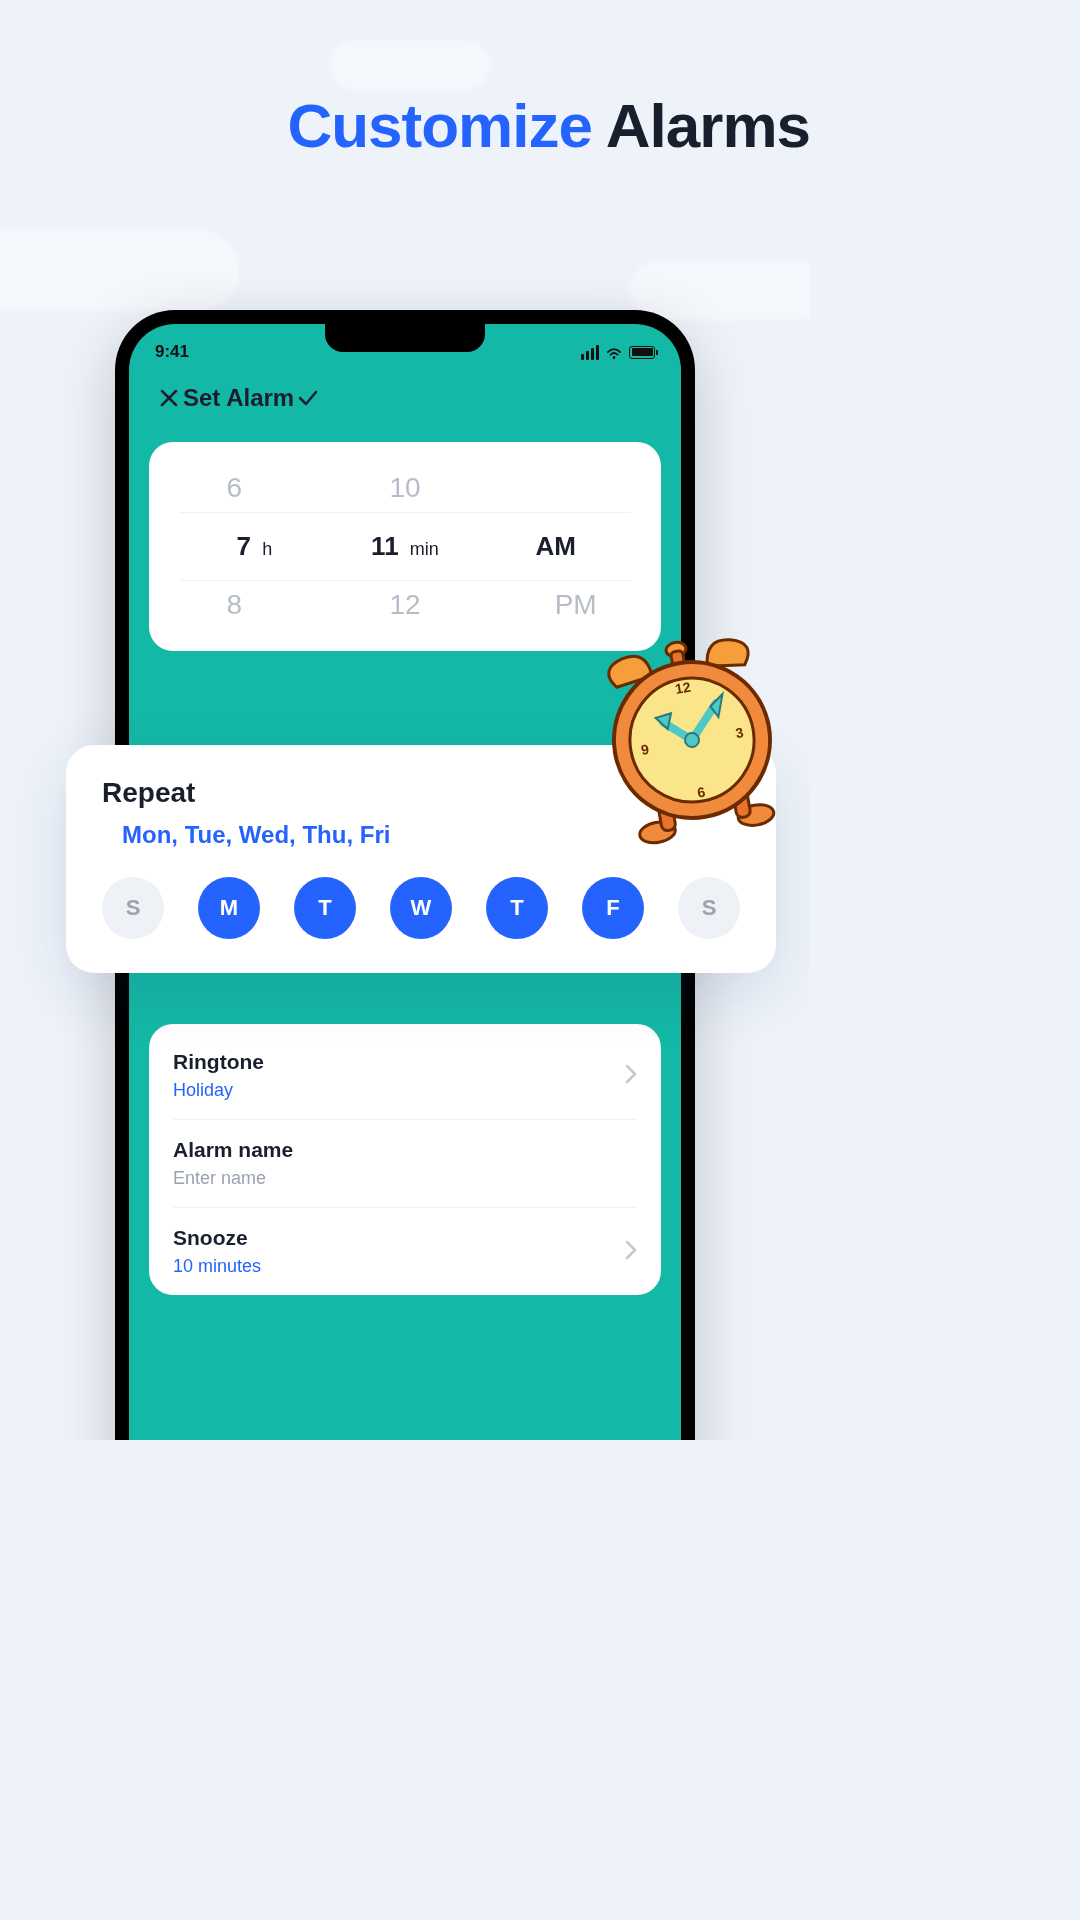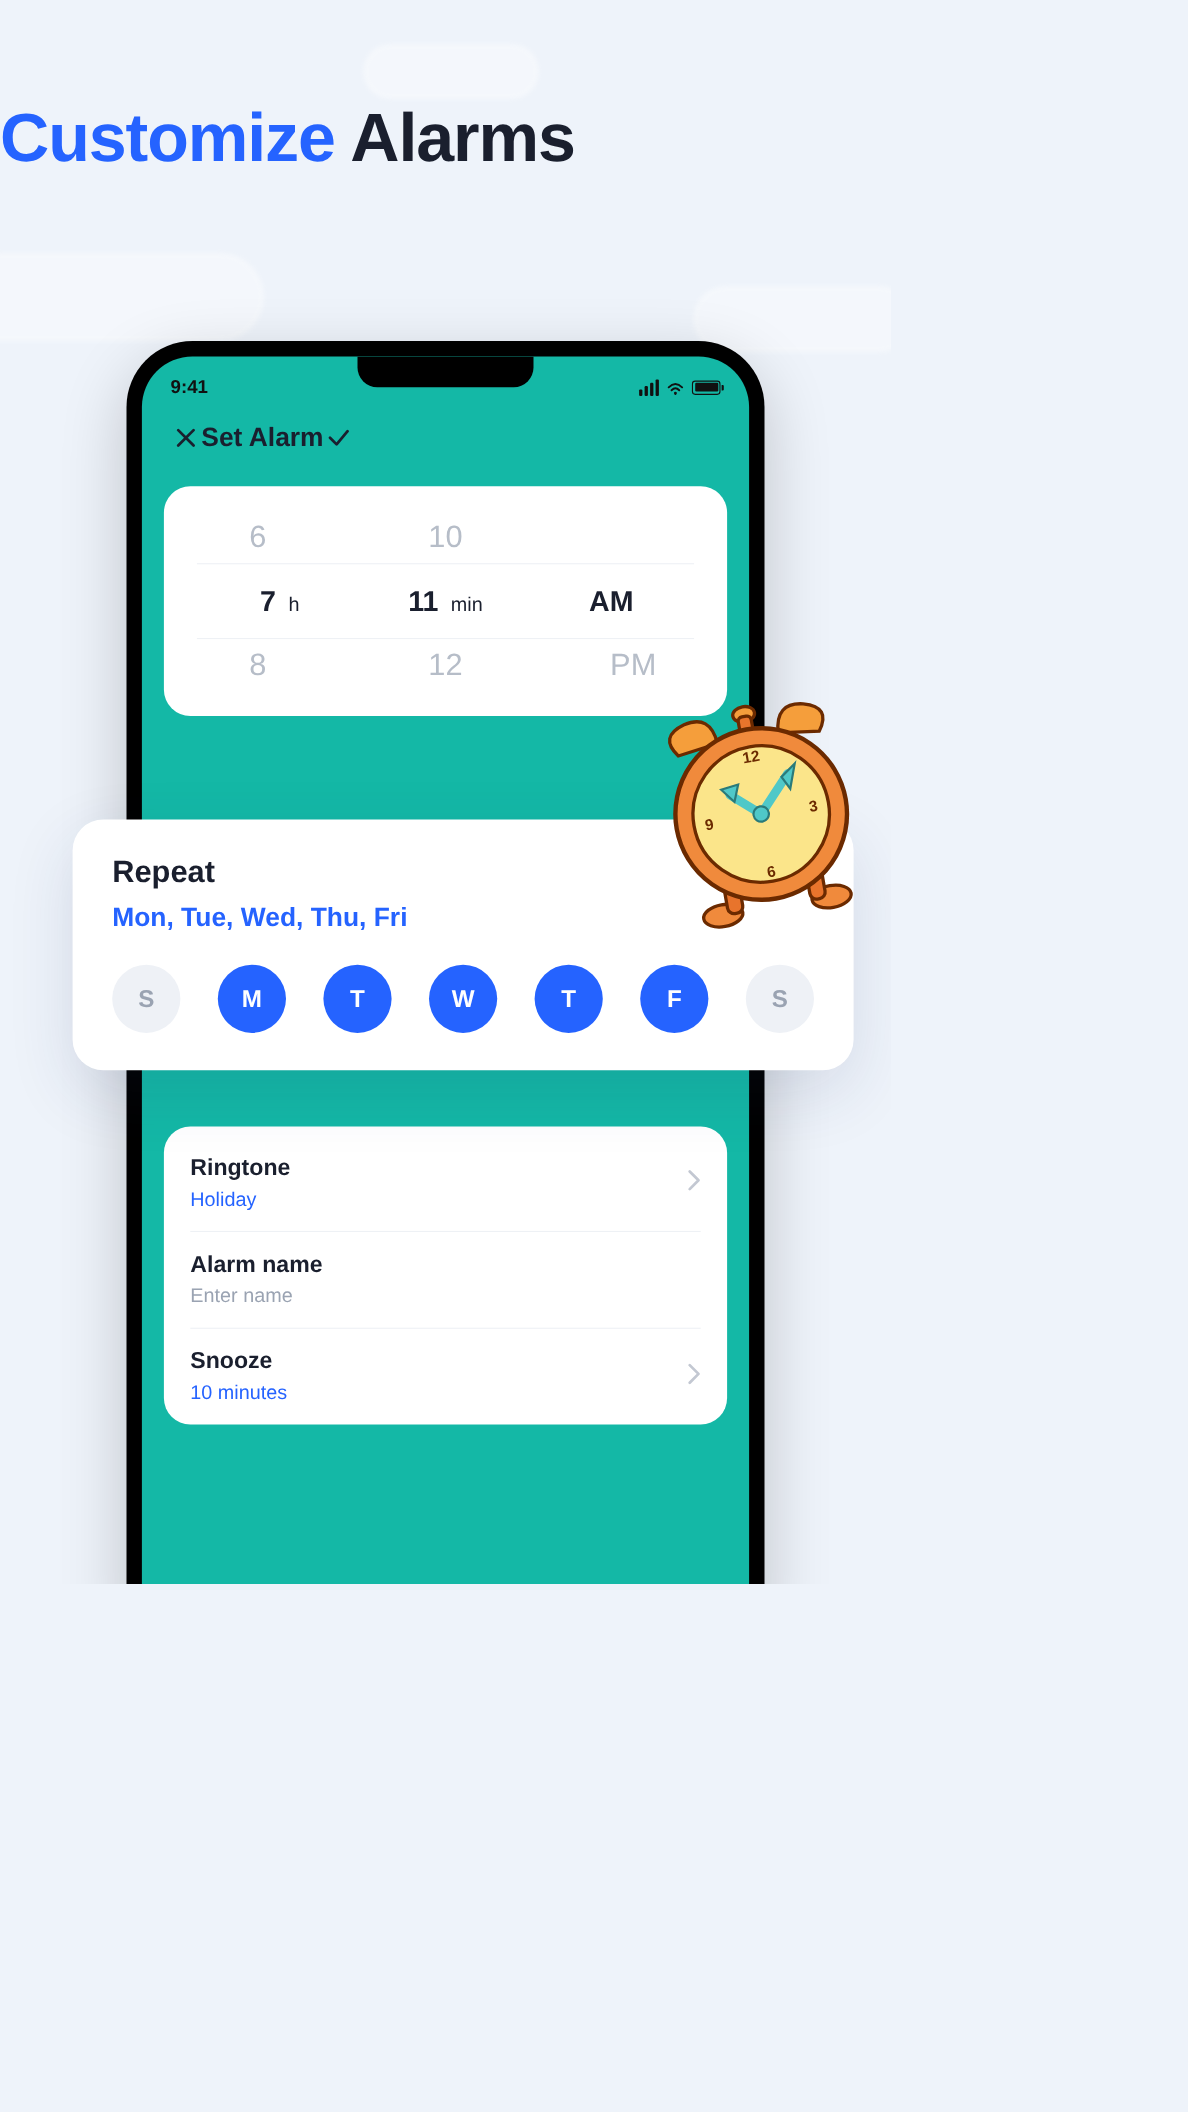--- a/index.html
+++ b/index.html
@@ -4,21 +4,21 @@
 <style>
 * { margin: 0; padding: 0; box-sizing: border-box; font-family: -apple-system, BlinkMacSystemFont, 'Segoe UI', sans-serif; }
 body {
   width: 810px;
   height: 1440px;
   background: #eef3fa;
   position: relative;
   overflow: hidden;
 }
 .page-title {
-  text-align: left;
+  text-align: right;
   padding-top: 90px;
   font-size: 62px;
   font-weight: 800;
   letter-spacing: -1px;
 }
 .title-blue { color: #2563ff; }
 .title-dark { color: #1a1f2e; }
 .phone-frame {
   position: absolute;
   top: 310px;
@@ -95,21 +95,21 @@
   top: 745px;
   left: 66px;
   width: 710px;
   background: #fff;
   border-radius: 28px;
   padding: 32px 36px 34px;
   box-shadow: 0 20px 60px rgba(30,50,100,0.12);
   z-index: 10;
 }
 .repeat-title { font-size: 28px; font-weight: 800; color:#1a1f2e; }
-.repeat-days-text { font-size: 24px; font-weight: 600; color:#2563ff; margin-top:12px; }
+.repeat-days-text { font-size: 24px; font-weight: 600; color:#2563ff; margin-top:12px;margin-left:20px; }
 .day-row { display:flex; justify-content:space-between; margin-top:28px; }
 .day-pill {
   width:62px; height:62px; border-radius:50%;
   display:flex; align-items:center; justify-content:center;
   font-size:22px; font-weight:700; cursor:pointer;
 }
 .day-pill.on { background:#2563ff; color:#fff; }
 .day-pill.off { background:#eef1f6; color:#9aa3b2; }
 .settings-card {
   position:absolute;

